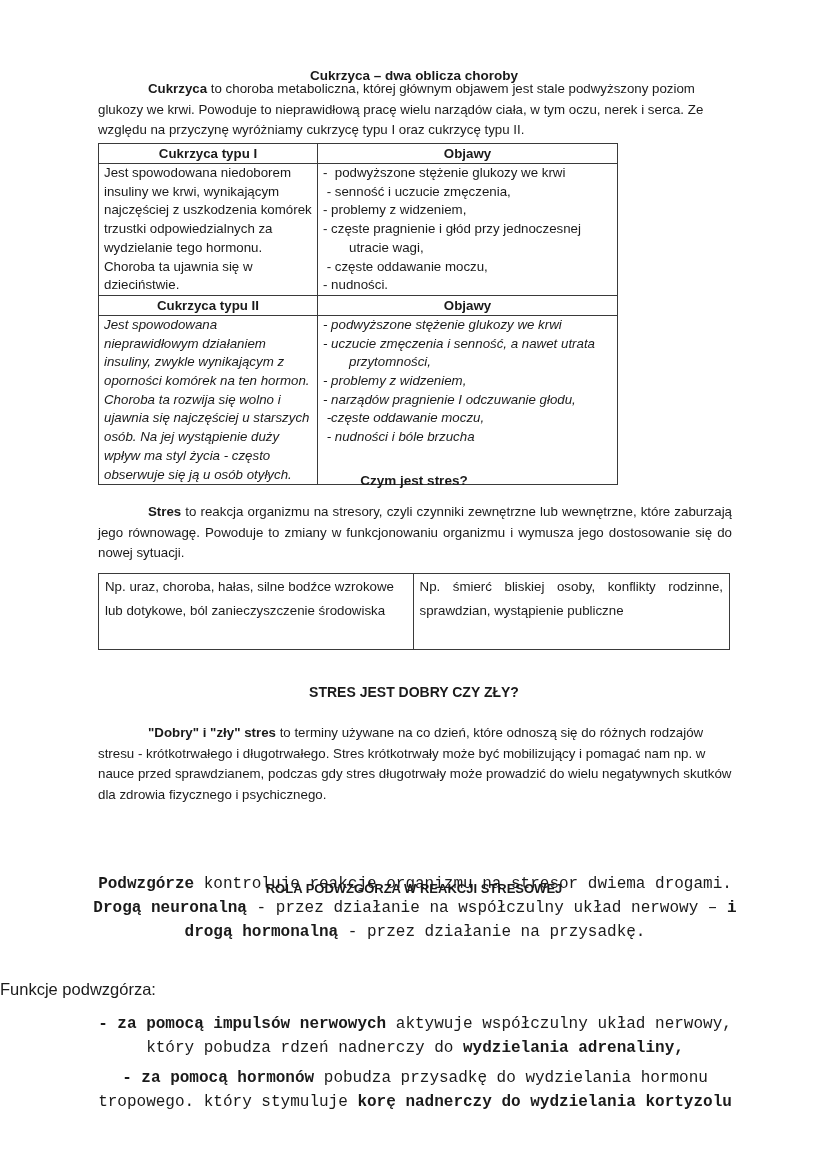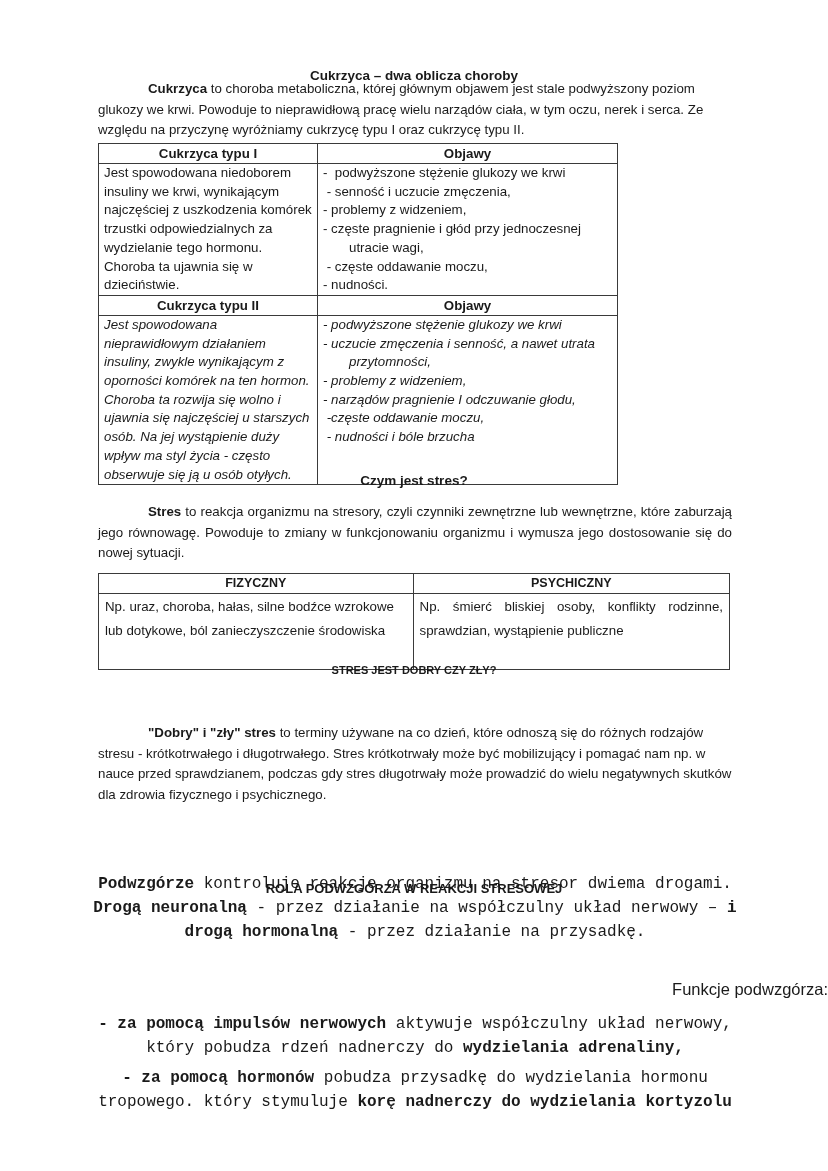--- a/index.html
+++ b/index.html
@@ -31,21 +31,21 @@
   .sym-line { white-space: pre; }
   .sym-line.wrap { padding-left: 26px; }
 
   table.stress td { line-height: 24px; padding: 1px 6px 17px 6px; }
   table.stress th { font-size: 12.5px; }
 
   .big {
     left: 90px; width: 650px; text-align: center;
     font-size: 16px; line-height: 24px; font-family: Liberation Mono, monospace;
   }
-  .fun-title { left: 0; width: 828px; text-align: right; font-size: 16.5px; }
+  .fun-title { left: 0; width: 828px; text-align: left; font-size: 16.5px; }
 </style>
 </head>
 <body>
 
 <div class="abs title" style="top:40px;margin-top:28px;">Cukrzyca – dwa oblicza choroby</div>
 
 <div class="abs para" style="top:69px; width:636px;margin-top:10px;">
   <span class="indent"></span><b>Cukrzyca</b><span> to choroba metaboliczna, której głównym objawem jest stale podwyższony poziom glukozy we krwi. Powoduje to nieprawidłową pracę wielu narządów ciała, w tym oczu, nerek i serca. Ze względu na przyczynę wyróżniamy cukrzycę typu I oraz cukrzycę typu II.</span>
 </div>
 
@@ -95,32 +95,28 @@
 <div class="abs para justify" style="top:502px;">
   <span class="indent"></span><b>Stres</b><span> to reakcja organizmu na stresory, czyli czynniki zewnętrzne lub wewnętrzne, które zaburzają jego równowagę. Powoduje to zmiany w funkcjonowaniu organizmu i wymusza jego dostosowanie się do nowej sytuacji.</span>
 </div>
 
 <table class="grid stress" style="left:98px; top:573px; width:632px;">
   <colgroup>
       <col style="width:315px">
       <col style="width:317px">
     </colgroup>
   <tbody>
-      <tr>
-    <th>FIZYCZNY</th>
-    <th>PSYCHICZNY</th>
-  </tr>
   <tr style="height:76px;">
     <td>Np. uraz, choroba, hałas, silne bodźce wzrokowe lub dotykowe, ból zanieczyszczenie środowiska</td>
     <td style="text-align:justify;">Np. śmierć bliskiej osoby, konflikty rodzinne, sprawdzian, wystąpienie publiczne</td>
   </tr>
 </tbody>
   </table>
 
-<div class="abs title" style="top:664px; font-size:11px;">STRES JEST DOBRY CZY ZŁY?</div>
+<div class="abs title" style="top:684px; font-size:14px;">STRES JEST DOBRY CZY ZŁY?</div>
 
 <div class="abs para" style="top:723px; width:640px;">
   <span class="indent"></span><b>"Dobry" i "zły" stres</b><span> to terminy używane na co dzień, które odnoszą się do różnych rodzajów stresu - krótkotrwałego i długotrwałego. Stres krótkotrwały może być mobilizujący i pomagać nam np. w nauce przed sprawdzianem, podczas gdy stres długotrwały może prowadzić do wielu negatywnych skutków dla zdrowia fizycznego i psychicznego.</span>
 </div>
 
 <div class="abs title" style="top:841px; font-size:13px;margin-top:40px;">ROLA PODWZGÓRZA W REAKCJI STRESOWEJ</div>
 
 <div class="abs big" style="top:872px;">
   <b>Podwzgórze</b><span> kontroluje reakcje organizmu na stresor dwiema drogami. </span><b>Drogą neuronalną</b><span> - przez działanie na współczulny układ nerwowy – </span><b>i drogą hormonalną</b><span> - przez działanie na przysadkę.</span>
 </div>

